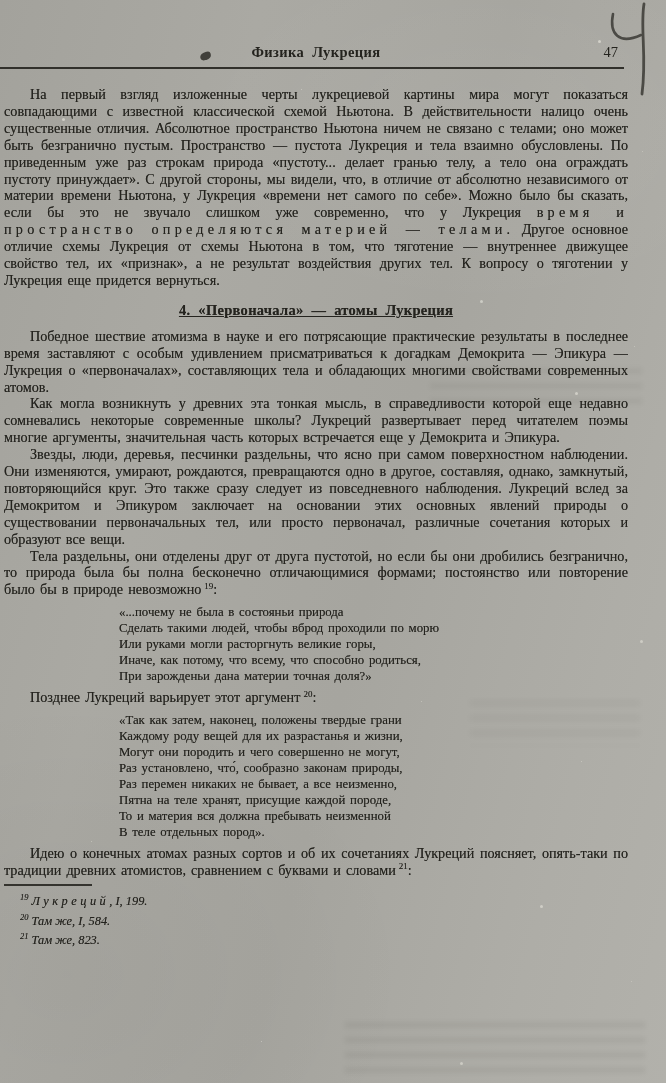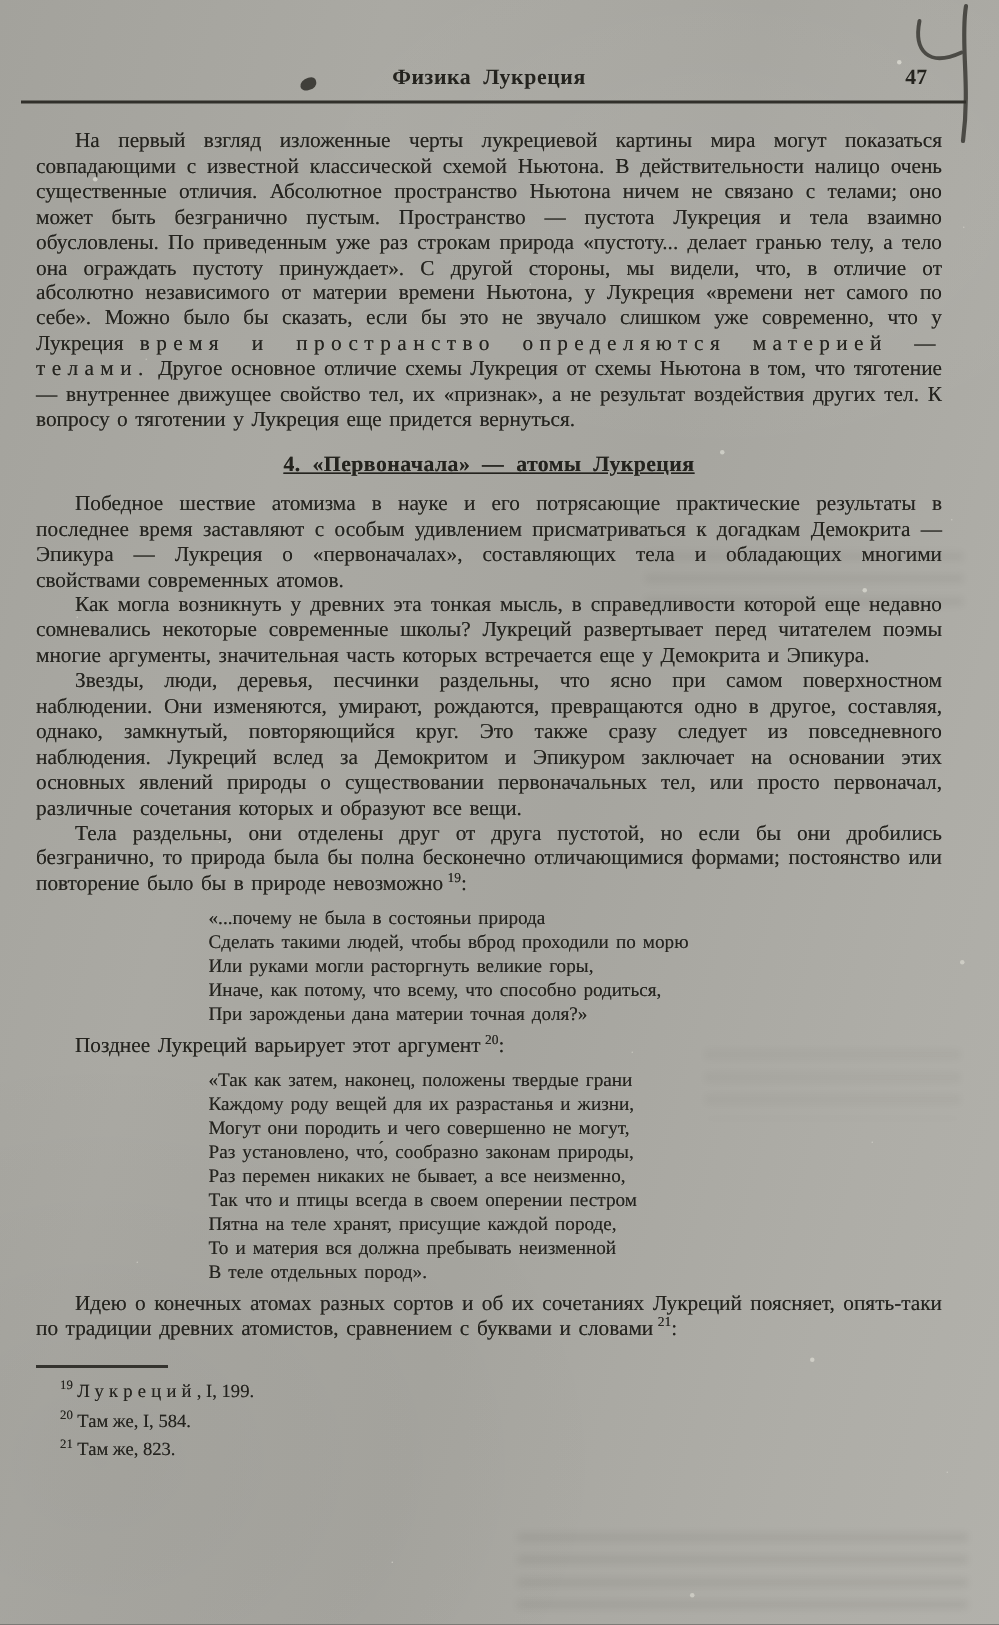--- a/index.html
+++ b/index.html
@@ -38,47 +38,47 @@
   .bleed.b1{left:430px;top:368px;width:212px;height:40px;}
   .bleed.b2{left:470px;top:700px;width:170px;height:46px;opacity:.07;}
   .bleed.b3{left:345px;top:1022px;width:300px;height:52px;opacity:.12;}
   
   .handmark{position:absolute;right:2px;top:2px;width:64px;height:96px;opacity:.85;}
   
   .smudge{
     position:absolute;left:200px;top:52px;width:11px;height:8px;
     background:#2e2d28;border-radius:65% 35% 55% 45%;transform:rotate(-14deg);opacity:.85;
   }
-  .content{position:relative;padding:44px 38px 0 24px;}
+  .content{position:relative;padding:44px 38px 0 4px;}
   
   .runhead{position:relative;height:18px;}
   .runhead .title{
     text-align:center;font-weight:bold;font-size:14.5px;letter-spacing:.4px;word-spacing:4px;
   }
-  .runhead .pageno{position:absolute;right:10px;top:0;font-weight:bold;font-size:14.5px;}
+  .runhead .pageno{position:absolute;right:10px;top:0;font-weight:normal;font-size:14.5px;}
   .headrule{
     position:relative;left:-10px;width:630px;height:0;
     border-top:2px solid #31302b;margin:5px 0 0 0;
   }
   
   .bodytext{margin-top:17px;font-size:14.2px;line-height:16.9px;}
   p.para{
     margin:0;text-align:justify;text-indent:26px;word-spacing:1.5px;
     text-shadow:0 0 .4px rgba(20,20,16,.55);
   }
   .spaced{letter-spacing:.30em;word-spacing:.30em;}
   sup.fnref{font-size:9px;line-height:0;vertical-align:super;margin-left:3px;}
   h2.secthead{
     margin:13px 0 9px 0;text-align:center;font-size:14.5px;font-weight:bold;
     letter-spacing:.3px;word-spacing:4px;text-shadow:0 0 .4px rgba(20,20,16,.55);text-decoration:underline;
   }
   .quote{margin:6px 0 5px 115px;font-size:12.8px;line-height:16px;}
   .quote .qline{white-space:nowrap;text-shadow:0 0 .3px rgba(20,20,16,.5);word-spacing:1.5px;}
   
-  .fnblock{margin-top:15px;font-size:12.4px;line-height:15.4px;}
+  .fnblock{margin-top:5px;font-size:12.4px;line-height:15.4px;font-style:italic;}
   .fnrule{width:88px;border-top:2px solid #34332e;margin:0 0 4px 0;}
   .fn{margin:0 0 0 0;text-indent:16px;text-shadow:0 0 .3px rgba(20,20,16,.5);}
   .fn sup{font-size:8.5px;vertical-align:super;margin-right:3px;}
   .fn .spacedname{letter-spacing:.28em;}
 </style>
 </head>
 <body>
 
 <div class="page">
 
@@ -120,21 +120,20 @@
       </div>
 
       <p class="para"><span>Позднее Лукреций варьирует этот аргумент</span><sup class="fnref">20</sup><span>:</span></p>
 
       <div class="quote">
         <div class="qline">«Так как затем, наконец, положены твердые грани</div>
         <div class="qline">Каждому роду вещей для их разрастанья и жизни,</div>
         <div class="qline">Могут они породить и чего совершенно не могут,</div>
         <div class="qline">Раз установлено, что́, сообразно законам природы,</div>
         <div class="qline">Раз перемен никаких не бывает, а все неизменно,</div>
-        <div class="qline">Так что и птицы всегда в своем оперении пестром</div>
         <div class="qline">Пятна на теле хранят, присущие каждой породе,</div>
         <div class="qline">То и материя вся должна пребывать неизменной</div>
         <div class="qline">В теле отдельных пород».</div>
       </div>
 
       <p class="para"><span>Идею о конечных атомах разных сортов и об их сочетаниях Лукреций поясняет, опять-таки по традиции древних атомистов, сравнением с буквами и словами</span><sup class="fnref">21</sup><span>:</span></p>
 
       <div class="fnblock">
         <div class="fnrule"></div>
         <div class="fn"><sup>19</sup><span class="spacedname">Лукреций</span><span>, I, 199.</span></div>

